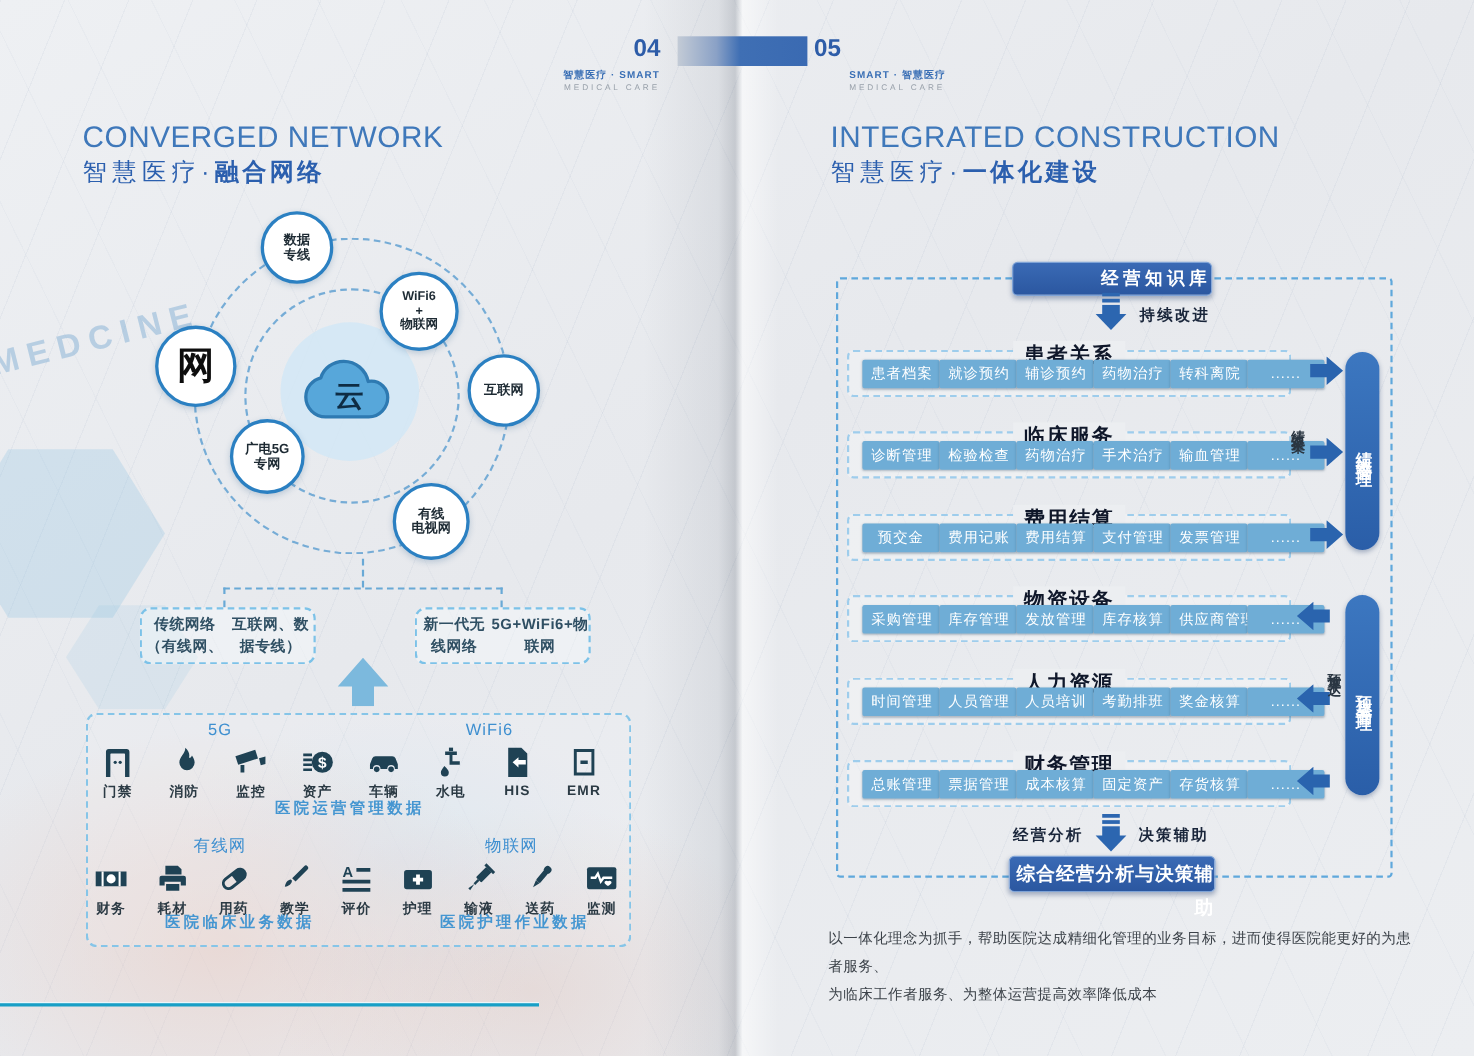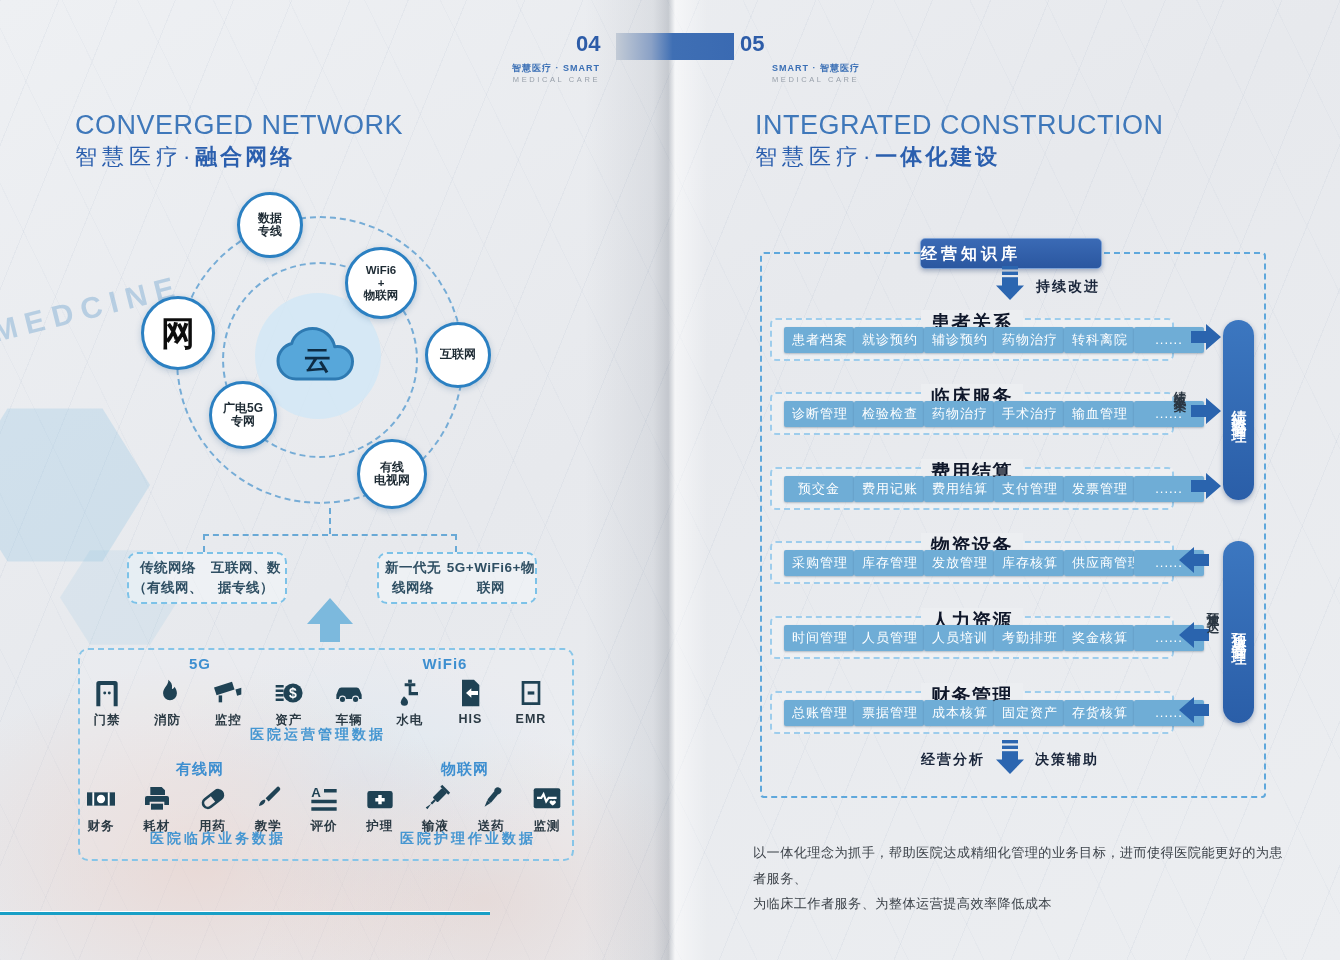--- a/index.html
+++ b/index.html
@@ -67,40 +67,40 @@
   #conn-stub-l{left:203px;top:534px;height:18px;}
   #conn-stub-r{left:455px;top:534px;height:18px;}
 
   .dash-box{position:absolute;top:552px;width:156px;height:48px;border:2px dashed #7cc2e8;border-radius:10px;background:rgba(246,250,253,.45);display:flex;flex-direction:row;align-items:center;justify-content:center;color:#2f4f63;font-weight:bold;font-size:13.5px;line-height:20px;letter-spacing:.5px;text-align:center;}
   #box-traditional{left:127px;}
   #box-newgen{left:377px;}
   .up-arrow{position:absolute;left:307px;top:598px;width:46px;height:44px;}
 
   
   .panel{position:absolute;left:78px;top:648px;width:492px;height:209px;border:2px dashed #86c5e8;border-radius:10px;background:rgba(255,255,255,.12);}
-  .net-tag{position:absolute;font-size:15px;font-weight:bold;color:#3e8fd0;letter-spacing:1px;text-align:center;}
+  .net-tag{position:absolute;font-size:15px;font-weight:normal;color:#3e8fd0;letter-spacing:1px;text-align:center;}
   #tag-5g{left:160px;top:655px;width:80px;}
   #tag-wifi6{left:405px;top:655px;width:80px;}
   #tag-wired{left:160px;top:760px;width:80px;}
   #tag-iot{left:425px;top:760px;width:80px;}
   .p-row{position:absolute;display:flex;justify-content:space-between;align-items:flex-start;}
   #panel-row1{left:90px;top:676px;width:458px;}
   #panel-row2{left:84px;top:782px;width:480px;}
   .p-item{display:flex;flex-direction:column;align-items:center;width:auto;}
   .p-ic{width:34px;height:34px;color:#1f4254;display:flex;align-items:center;justify-content:center;}
   .p-ic svg{width:32px;height:32px;fill:currentColor;}
   .p-lb{margin-top:2px;font-size:12.5px;font-weight:bold;color:#2b3a44;letter-spacing:1px;white-space:nowrap;}
   .p-caption{position:absolute;font-size:14px;font-weight:bold;color:#4596d1;letter-spacing:3px;text-align:center;}
   #caption-row1{left:88px;top:726px;width:460px;}
   #caption-row2-left{left:118px;top:830px;width:200px;}
   #caption-row2-right{left:368px;top:830px;width:200px;}
 
   
   .flow-frame{position:absolute;left:90px;top:252px;width:502px;height:542px;border:2px dashed #5fa8dc;border-radius:4px;z-index:1;}
-  .blue-box{position:absolute;z-index:3;background:linear-gradient(180deg,#3a6ab5,#2b57a0);color:#fff;font-weight:bold;text-align:left;border-radius:5px;border:1px solid #7fa3d6;box-shadow:0 2px 5px rgba(20,50,100,.35);font-family:Liberation Serif, serif;}
+  .blue-box{position:absolute;z-index:3;background:linear-gradient(180deg,#3a6ab5,#2b57a0);color:#fff;font-weight:bold;text-align:right;border-radius:5px;border:1px solid #7fa3d6;box-shadow:0 2px 5px rgba(20,50,100,.35);font-family:Liberation Serif, serif;}
   #kb-box{left:250px;top:238px;width:180px;height:29px;line-height:29px;font-size:16px;letter-spacing:4px;}
   #final-box{left:247px;top:778px;width:186px;height:31px;line-height:31px;font-size:17px;letter-spacing:1px;}
   .down-arrow{position:absolute;width:40px;height:36px;z-index:3;}
   .down-arrow svg{fill:#2c66b0;}
   #arrow-top{left:320px;top:266px;}
   #arrow-bottom{left:320px;top:740px;}
   .flow-label{position:absolute;z-index:3;font-size:14px;font-weight:bold;color:#19253a;letter-spacing:2px;white-space:nowrap;}
   #lbl-improve{left:366px;top:278px;}
   #lbl-analysis{left:243px;top:751px;width:72px;text-align:right;}
   #lbl-decision{left:365px;top:751px;}
@@ -474,20 +474,21 @@
     <div class="vlabel" id="vlabel-budget">预算下达</div>
 
     <div class="flow-label" id="lbl-analysis">经营分析</div>
     <div class="down-arrow" id="arrow-bottom"><svg width="40" height="36" viewBox="0 0 40 36">
           <rect x="12" y="0" width="16" height="3.4"></rect>
           <rect x="12" y="5.6" width="16" height="3.4"></rect>
           <rect x="12" y="11.2" width="16" height="9"></rect>
           <polygon points="6,19.5 34,19.5 20,34"></polygon>
         </svg></div>
     <div class="flow-label" id="lbl-decision">决策辅助</div>
+    <div class="blue-box" id="final-box">综合经营分析与决策辅助</div>
 
     <div class="footer-text">
       <span>以一体化理念为抓手，帮助医院达成精细化管理的业务目标，进而使得医院能更好的为患者服务、</span><br>
       <span>为临床工作者服务、为整体运营提高效率降低成本</span>
     </div>
   </div>
 
   <div class="hdr-brand" id="brand-left">
     <div class="b1">智慧医疗 · SMART</div>
     <div class="b2">MEDICAL CARE</div>

